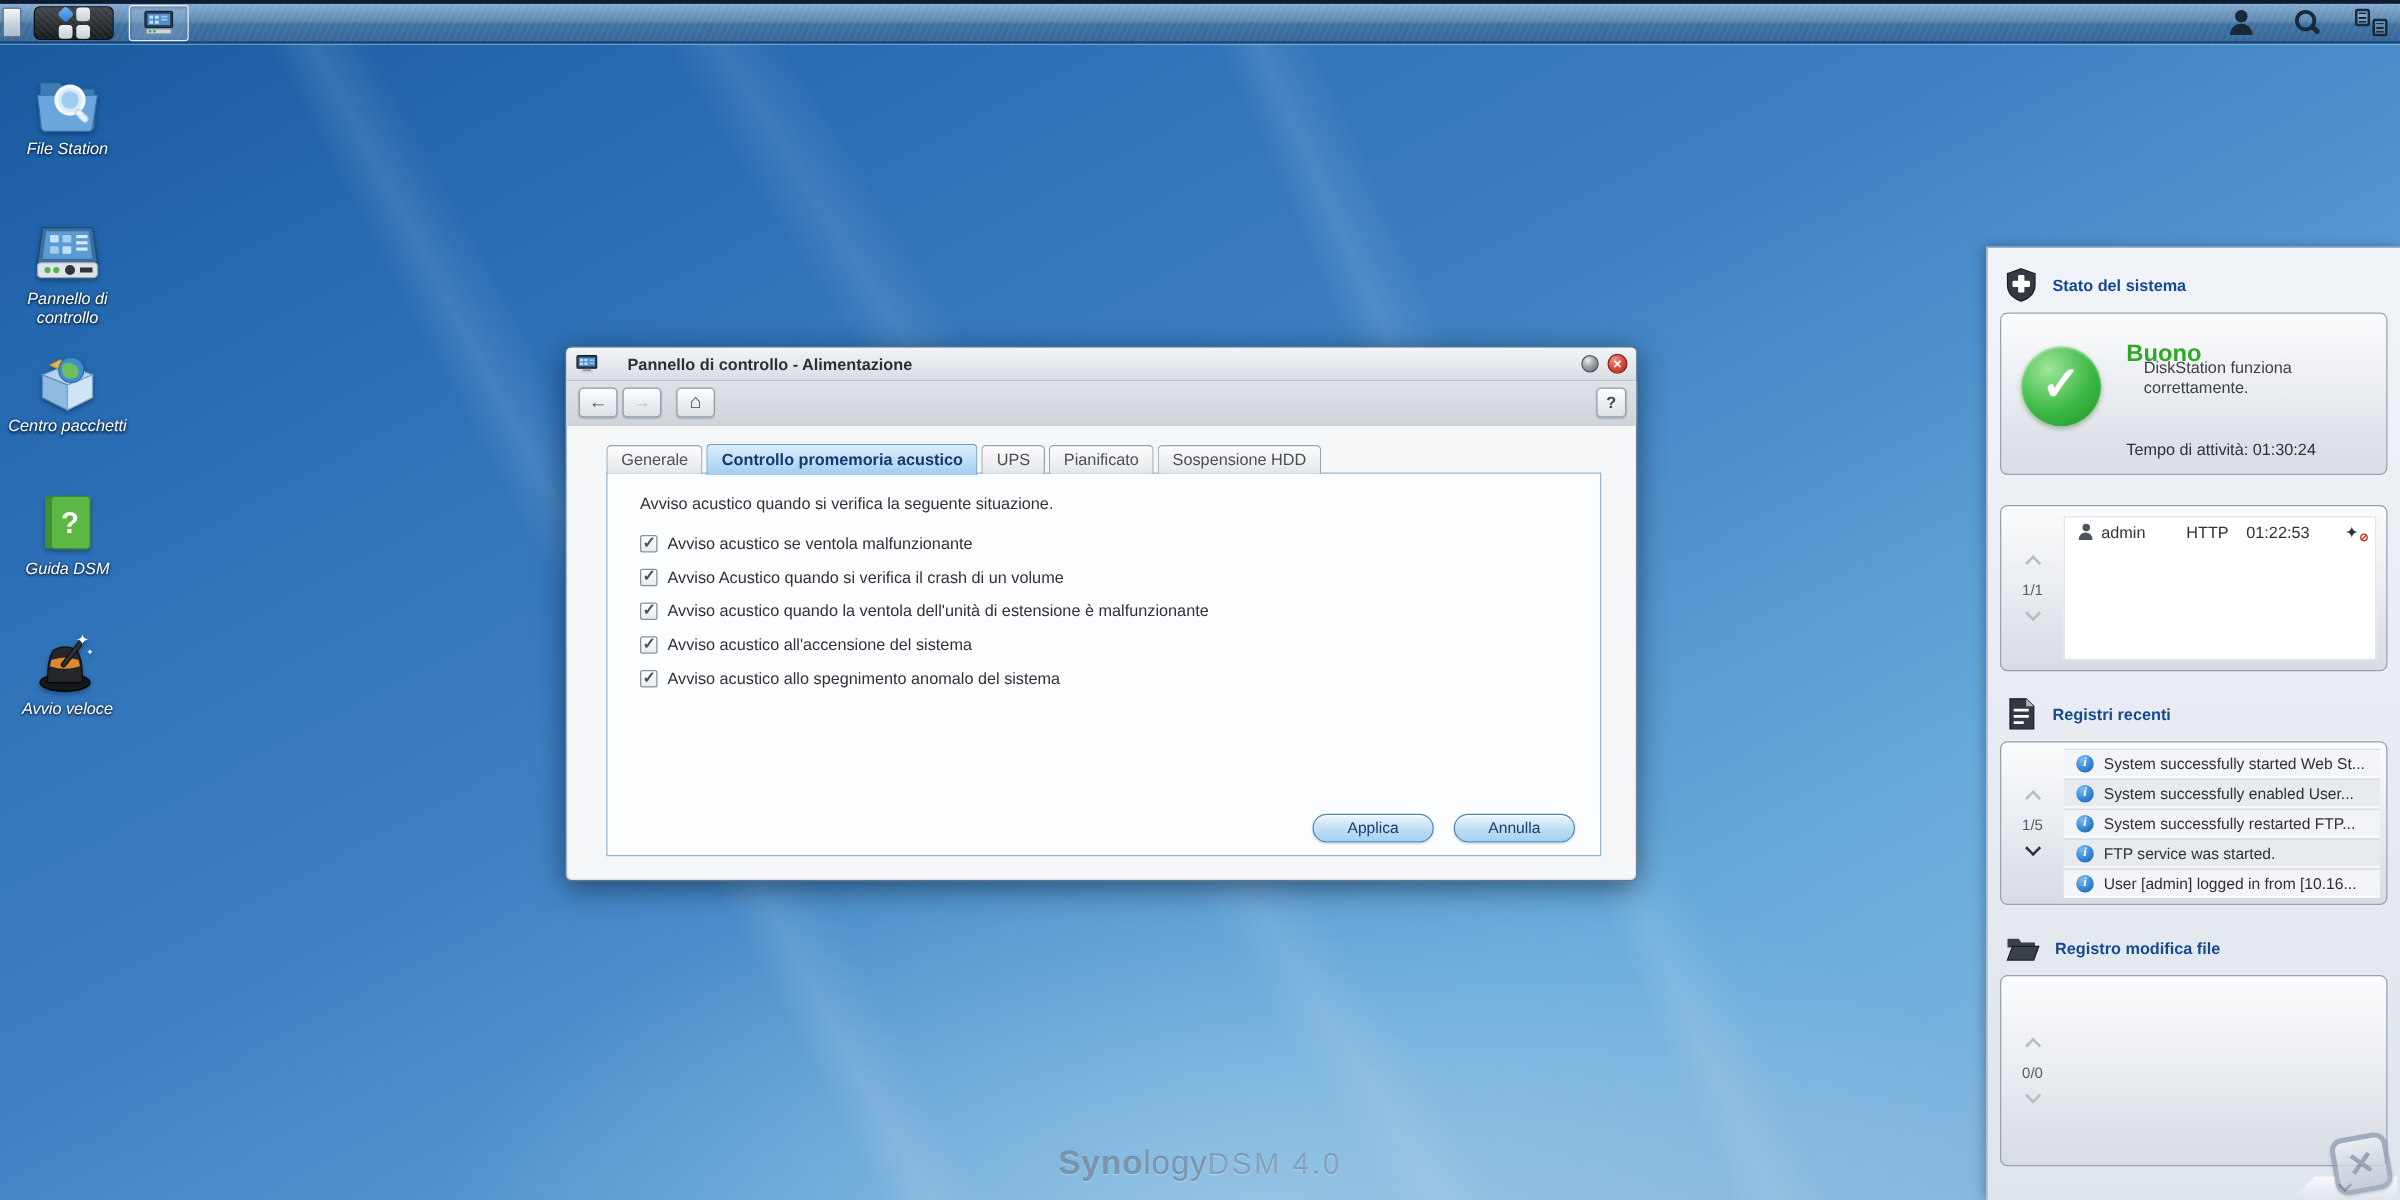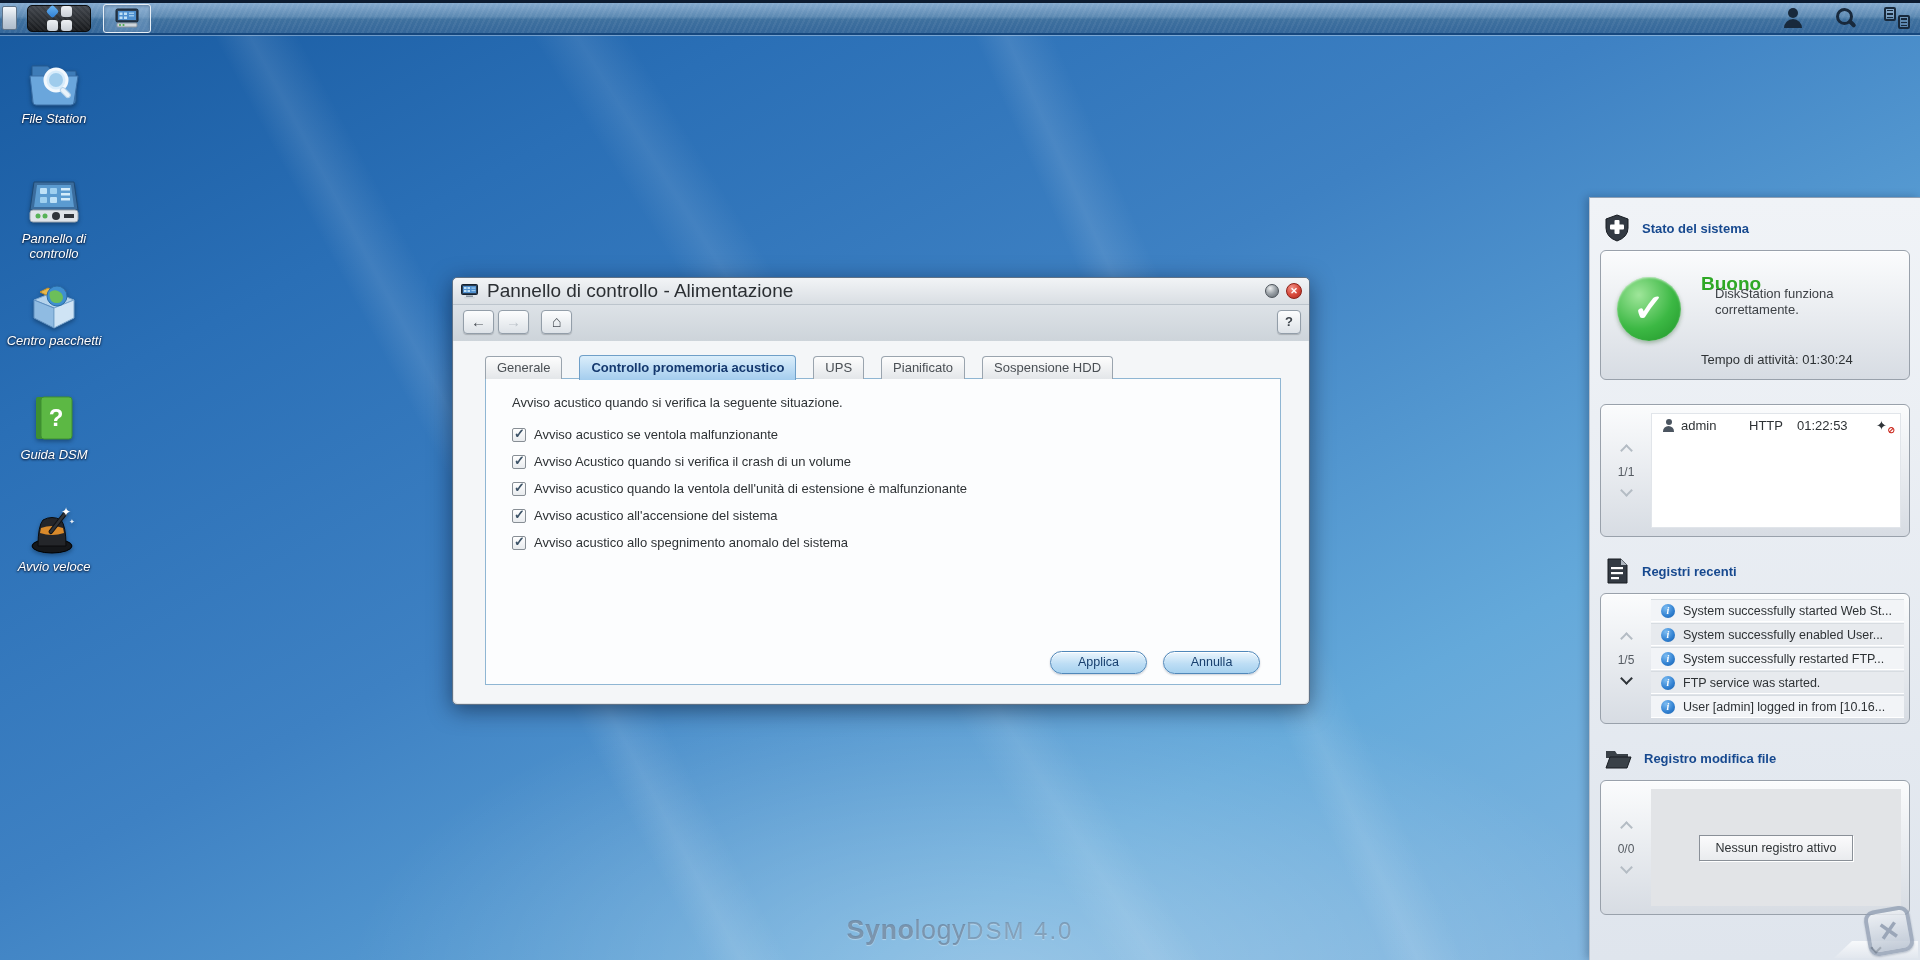--- a/index.html
+++ b/index.html
@@ -72,41 +72,41 @@
 
   
   .dialog {
     position:absolute; left:452px; top:277px; width:858px; height:428px;
     border:1px solid #5f7287; border-radius:5px;
     box-shadow:0 5px 22px rgba(0,10,30,.5), 0 0 0 1px rgba(255,255,255,.25) inset;
     background:linear-gradient(#e9edf0,#d3d9de);
   }
   .dlg-titlebar { position:absolute; top:0; left:0; right:0; height:27px; display:flex; align-items:center; padding:0 8px;
     background:linear-gradient(#f2f4f6,#d9dee3); border-radius:5px 5px 0 0; border-bottom:1px solid #bcc4cc; }
-  .dlg-title { font-size:19px; font-weight:normal; color:#2b2f33; margin-left:9px; }
+  .dlg-title { font-size:13px; font-weight:bold; color:#2b2f33; margin-left:24px; }
   .dlg-controls { position:absolute; right:7px; top:5px; display:flex; gap:7px; align-items:center; }
   .btn-min { width:14px; height:14px; border-radius:50%; border:1px solid #4d545b; cursor:pointer;
     background:radial-gradient(circle at 35% 28%, #eceeef, #9aa1a7 48%, #5c636a); }
   .btn-close { width:16px; height:16px; border-radius:50%; border:1px solid #8c1f16; cursor:pointer;
     background:radial-gradient(circle at 35% 28%, #f2948a, #d84a3c 52%, #ad291f);
     color:#fff; font-size:9px; font-weight:bold; text-align:center; line-height:14px; }
   .dlg-nav { position:absolute; top:27px; left:0; right:0; height:36px;
     background:linear-gradient(#dde2e7,#cdd4da); }
   .nav-btn {
     position:absolute; top:5px; width:31px; height:24px; border-radius:4px;
     border:1px solid #939ea9; background:linear-gradient(#fcfdfe,#dde2e7);
     box-shadow:0 1px 1px rgba(0,0,0,.18); cursor:pointer;
     font-size:15px; font-weight:bold; text-align:center; line-height:22px; color:#4a5057;
   }
   .nav-back { left:10px; }
   .nav-fwd  { left:45px; color:#bcc3ca; }
   .nav-home { left:88px; font-size:16px; }
   .nav-help { left:auto; right:8px; width:24px; font-size:13px; color:#3e444b; }
   .dlg-body { position:absolute; top:63px; left:1px; right:1px; bottom:1px; background:#f4f6f8; border-radius:0 0 4px 4px; }
-  .tabs { position:absolute; top:14px; left:31px; display:flex; align-items:flex-end; gap:17px; z-index:2; }
+  .tabs { position:absolute; top:14px; left:31px; display:flex; align-items:flex-end; gap:3px; z-index:2; }
   .tab {
     height:23px; padding:0 11px; font-size:13px; color:#4a4f54; cursor:pointer;
     background:linear-gradient(#fdfdfd,#e3e6e9); border:1px solid #9aa4ae; border-bottom:none;
     border-radius:4px 4px 0 0; line-height:22px; white-space:nowrap;
   }
   .tab.active {
     height:25px; line-height:24px; font-weight:bold; color:#14386e;
     background:linear-gradient(#dbeefb,#a4cdee); border-color:#6f9fc8; margin-bottom:-1px;
   }
   .content-panel {
@@ -185,21 +185,21 @@
     border-top:1px solid #d7dce1; border-bottom:1px solid #ffffff; }
   .log-row:nth-child(odd) { background:#f2f4f7; }
   .log-row:nth-child(even) { background:#e7eaee; }
   .info-ic { flex:none; width:14px; height:14px; border-radius:50%;
     background:radial-gradient(circle at 35% 28%, #7cbcf2, #2f7fd0 60%, #1b5ea8);
     color:#fff; font-size:10px; font-weight:bold; font-style:italic; text-align:center; line-height:14px;
     font-family:"Liberation Serif", serif; }
   .log-text { font-size:12.5px; color:#2e3235; white-space:nowrap; overflow:hidden; }
 
   
-  .file-panel { height:135px; }
+  .file-panel { height:153px; }
   .file-area { position:absolute; left:50px; top:8px; right:8px; bottom:8px; background:#e2e4e7;
     display:flex; align-items:center; justify-content:center; }
   .empty-box { border:1px solid #8a9098; background:linear-gradient(#fbfbfc,#e9ebee);
     box-shadow:1px 1px 0 #fff; padding:5px 16px; font-size:12.5px; color:#2e3235; }
 
   .collapse-tab {
     position:absolute; right:2px; bottom:2px; width:84px; height:17px; cursor:pointer;
     background:linear-gradient(#f7f9fb,#e2e7ee);
     clip-path:polygon(18px 0, 100% 0, 100% 100%, 0 100%);
     display:flex; align-items:center; justify-content:center;
@@ -488,23 +488,20 @@
       <path d="M2 22 l4 -11 h21 l-4 11 Z" fill="#3a4148" stroke="#181d23"></path>
     </svg>
     <span class="w-title">Registro modifica file</span>
   </div>
   <div class="w-panel file-panel">
     <div class="pager">
       <div class="chev chev-up light"></div>
       <div class="pager-txt">0/0</div>
       <div class="chev chev-down light"></div>
     </div>
-    <div class="file-area">
-      <div class="empty-box">Nessun registro attivo</div>
-    </div>
   </div>
 
   <div class="collapse-tab">
     <div class="chev chev-down"></div>
   </div>
 </div>
 
 <div class="dsm-logo">
   <span class="b">Syno</span><span>logy</span><span class="dsm">DSM 4.0</span>
 </div>

